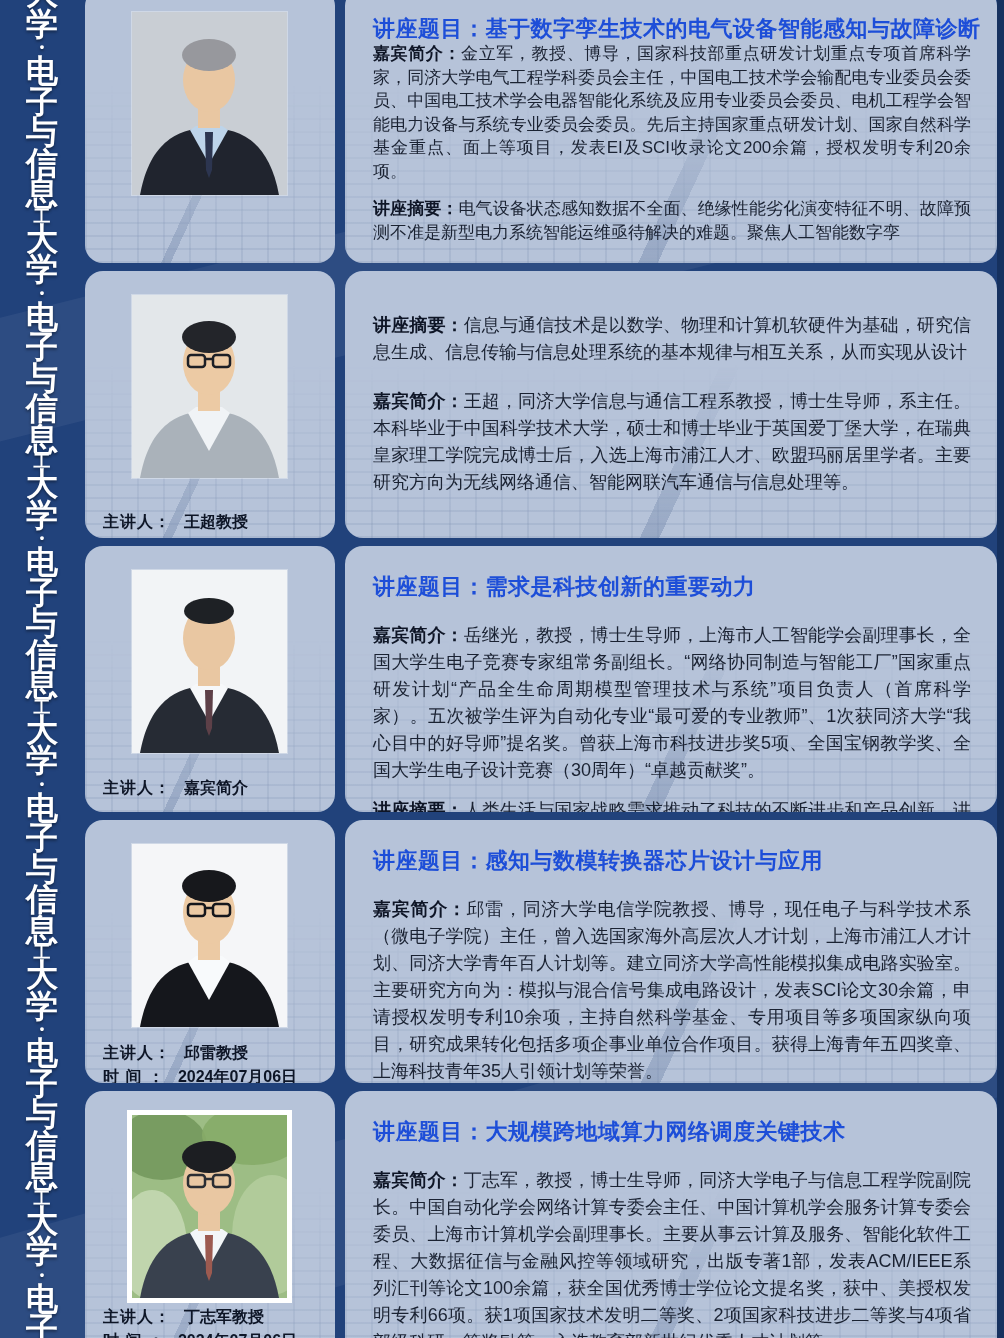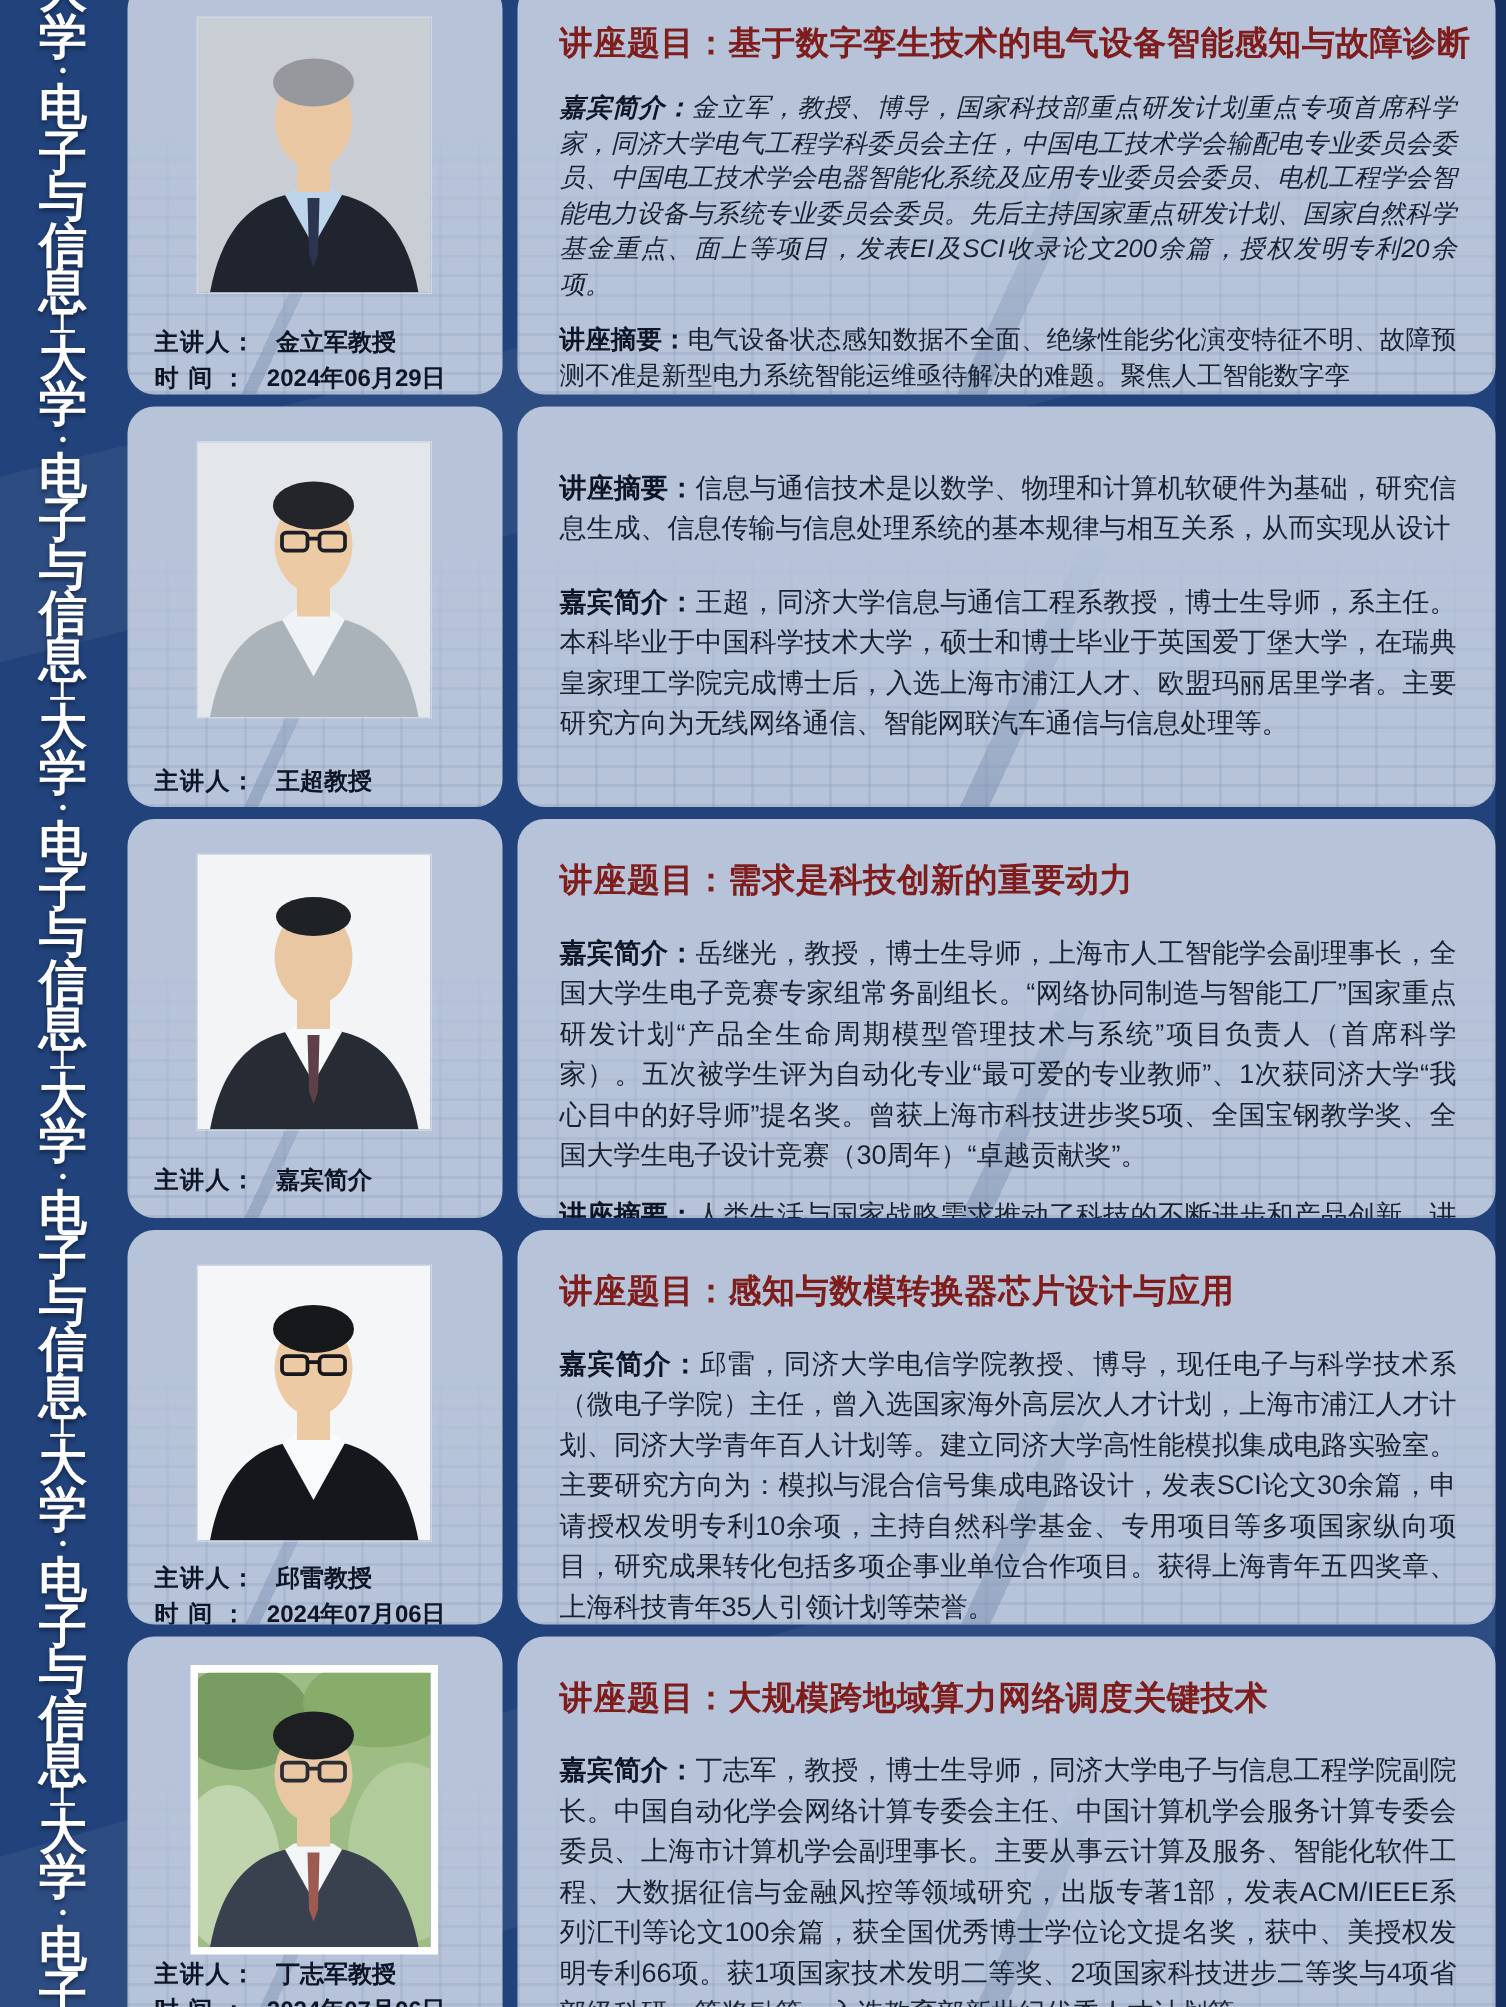--- a/index.html
+++ b/index.html
@@ -56,26 +56,26 @@
 
   
   .meta{position:absolute;left:18px;right:8px;z-index:2;}
   .r1 .meta{top:232px;} .r2 .meta{top:242px;} .r3 .meta{top:233px;} .r4 .meta{top:224px;} .r5 .meta{top:217px;}
   .mrow{height:18px;line-height:18px;margin-bottom:6px;white-space:nowrap;}
   .mlabel,.mval{font-size:16px;font-weight:700;color:#0d1526;}
   .mlabel{margin-right:13px;letter-spacing:1px;}
 
   
   .rp-inner{position:relative;z-index:2;padding:28px 26px 0 28px;}
-  .title{margin:0;font-size:22px;line-height:26px;font-weight:700;color:#7f1d1d;letter-spacing:.5px;white-space:nowrap;}
+  .title{margin:0;font-size:22px;line-height:26px;font-weight:700;color:#1d4ed8;letter-spacing:.5px;white-space:nowrap;}
   .para{margin:22px 0 0;font-size:18px;line-height:27px;color:#1a2232;text-align:justify;}
   .para.abstract{margin-top:13px;}
   .plabel{font-weight:700;color:#0e1526;}
   .r1 .para{font-size:17px;line-height:23.5px;}
-  .r1 .para.intro{margin-top:18px;font-style:italic;}
+  .r1 .para.intro{margin-top:0;}
   .r1 .para.abstract{margin-top:14px;}
 </style>
 </head>
 <body>
 
 <div class="bg-band b1"></div>
 <div class="bg-band b2"></div>
 <div class="edge-right"></div>
 
 <div class="vband">
@@ -136,28 +136,20 @@
     <div class="photo p1">
       <svg viewBox="0 0 155 183">
         <rect width="155" height="183" fill="var(--bg)"></rect>
         <path d="M8,183 C18,128 48,116 77,116 C107,116 137,128 147,183 Z" fill="var(--suit)"></path>
         <path d="M58,118 L77,152 L96,118 L90,114 L64,114 Z" fill="var(--shirt)"></path>
         <path d="M73,120 L81,120 L80,158 L77,166 L74,158 Z" fill="var(--tie)"></path>
         <rect x="66" y="92" width="22" height="24" fill="var(--skin)"></rect>
         <ellipse cx="77" cy="68" rx="26" ry="32" fill="var(--skin)"></ellipse>
         <ellipse cx="77" cy="43" rx="27" ry="16" fill="var(--hair)"></ellipse>
       </svg>
-    </div>
-    <div class="meta">
-      <div class="mrow">
-        <span class="mlabel">主讲人：</span><span class="mval">金立军教授</span>
-      </div>
-      <div class="mrow">
-        <span class="mlabel">时 间 ：</span><span class="mval">2024年06月29日</span>
-      </div>
     </div>
   </div>
   <div class="rp">
     <div class="rp-inner">
       <h2 class="title"><span>讲座题目：</span><span>基于数字孪生技术的电气设备智能感知与故障诊断</span></h2>
       <p class="para intro"><span class="plabel">嘉宾简介：</span><span>金立军，教授、博导，国家科技部重点研发计划重点专项首席科学家，同济大学电气工程学科委员会主任，中国电工技术学会输配电专业委员会委员、中国电工技术学会电器智能化系统及应用专业委员会委员、电机工程学会智能电力设备与系统专业委员会委员。先后主持国家重点研发计划、国家自然科学基金重点、面上等项目，发表EI及SCI收录论文200余篇，授权发明专利20余项。</span></p>
       <p class="para abstract"><span class="plabel">讲座摘要：</span><span>电气设备状态感知数据不全面、绝缘性能劣化演变特征不明、故障预测不准是新型电力系统智能运维亟待解决的难题。聚焦人工智能数字孪</span></p>
     </div>
   </div>
 </section>

